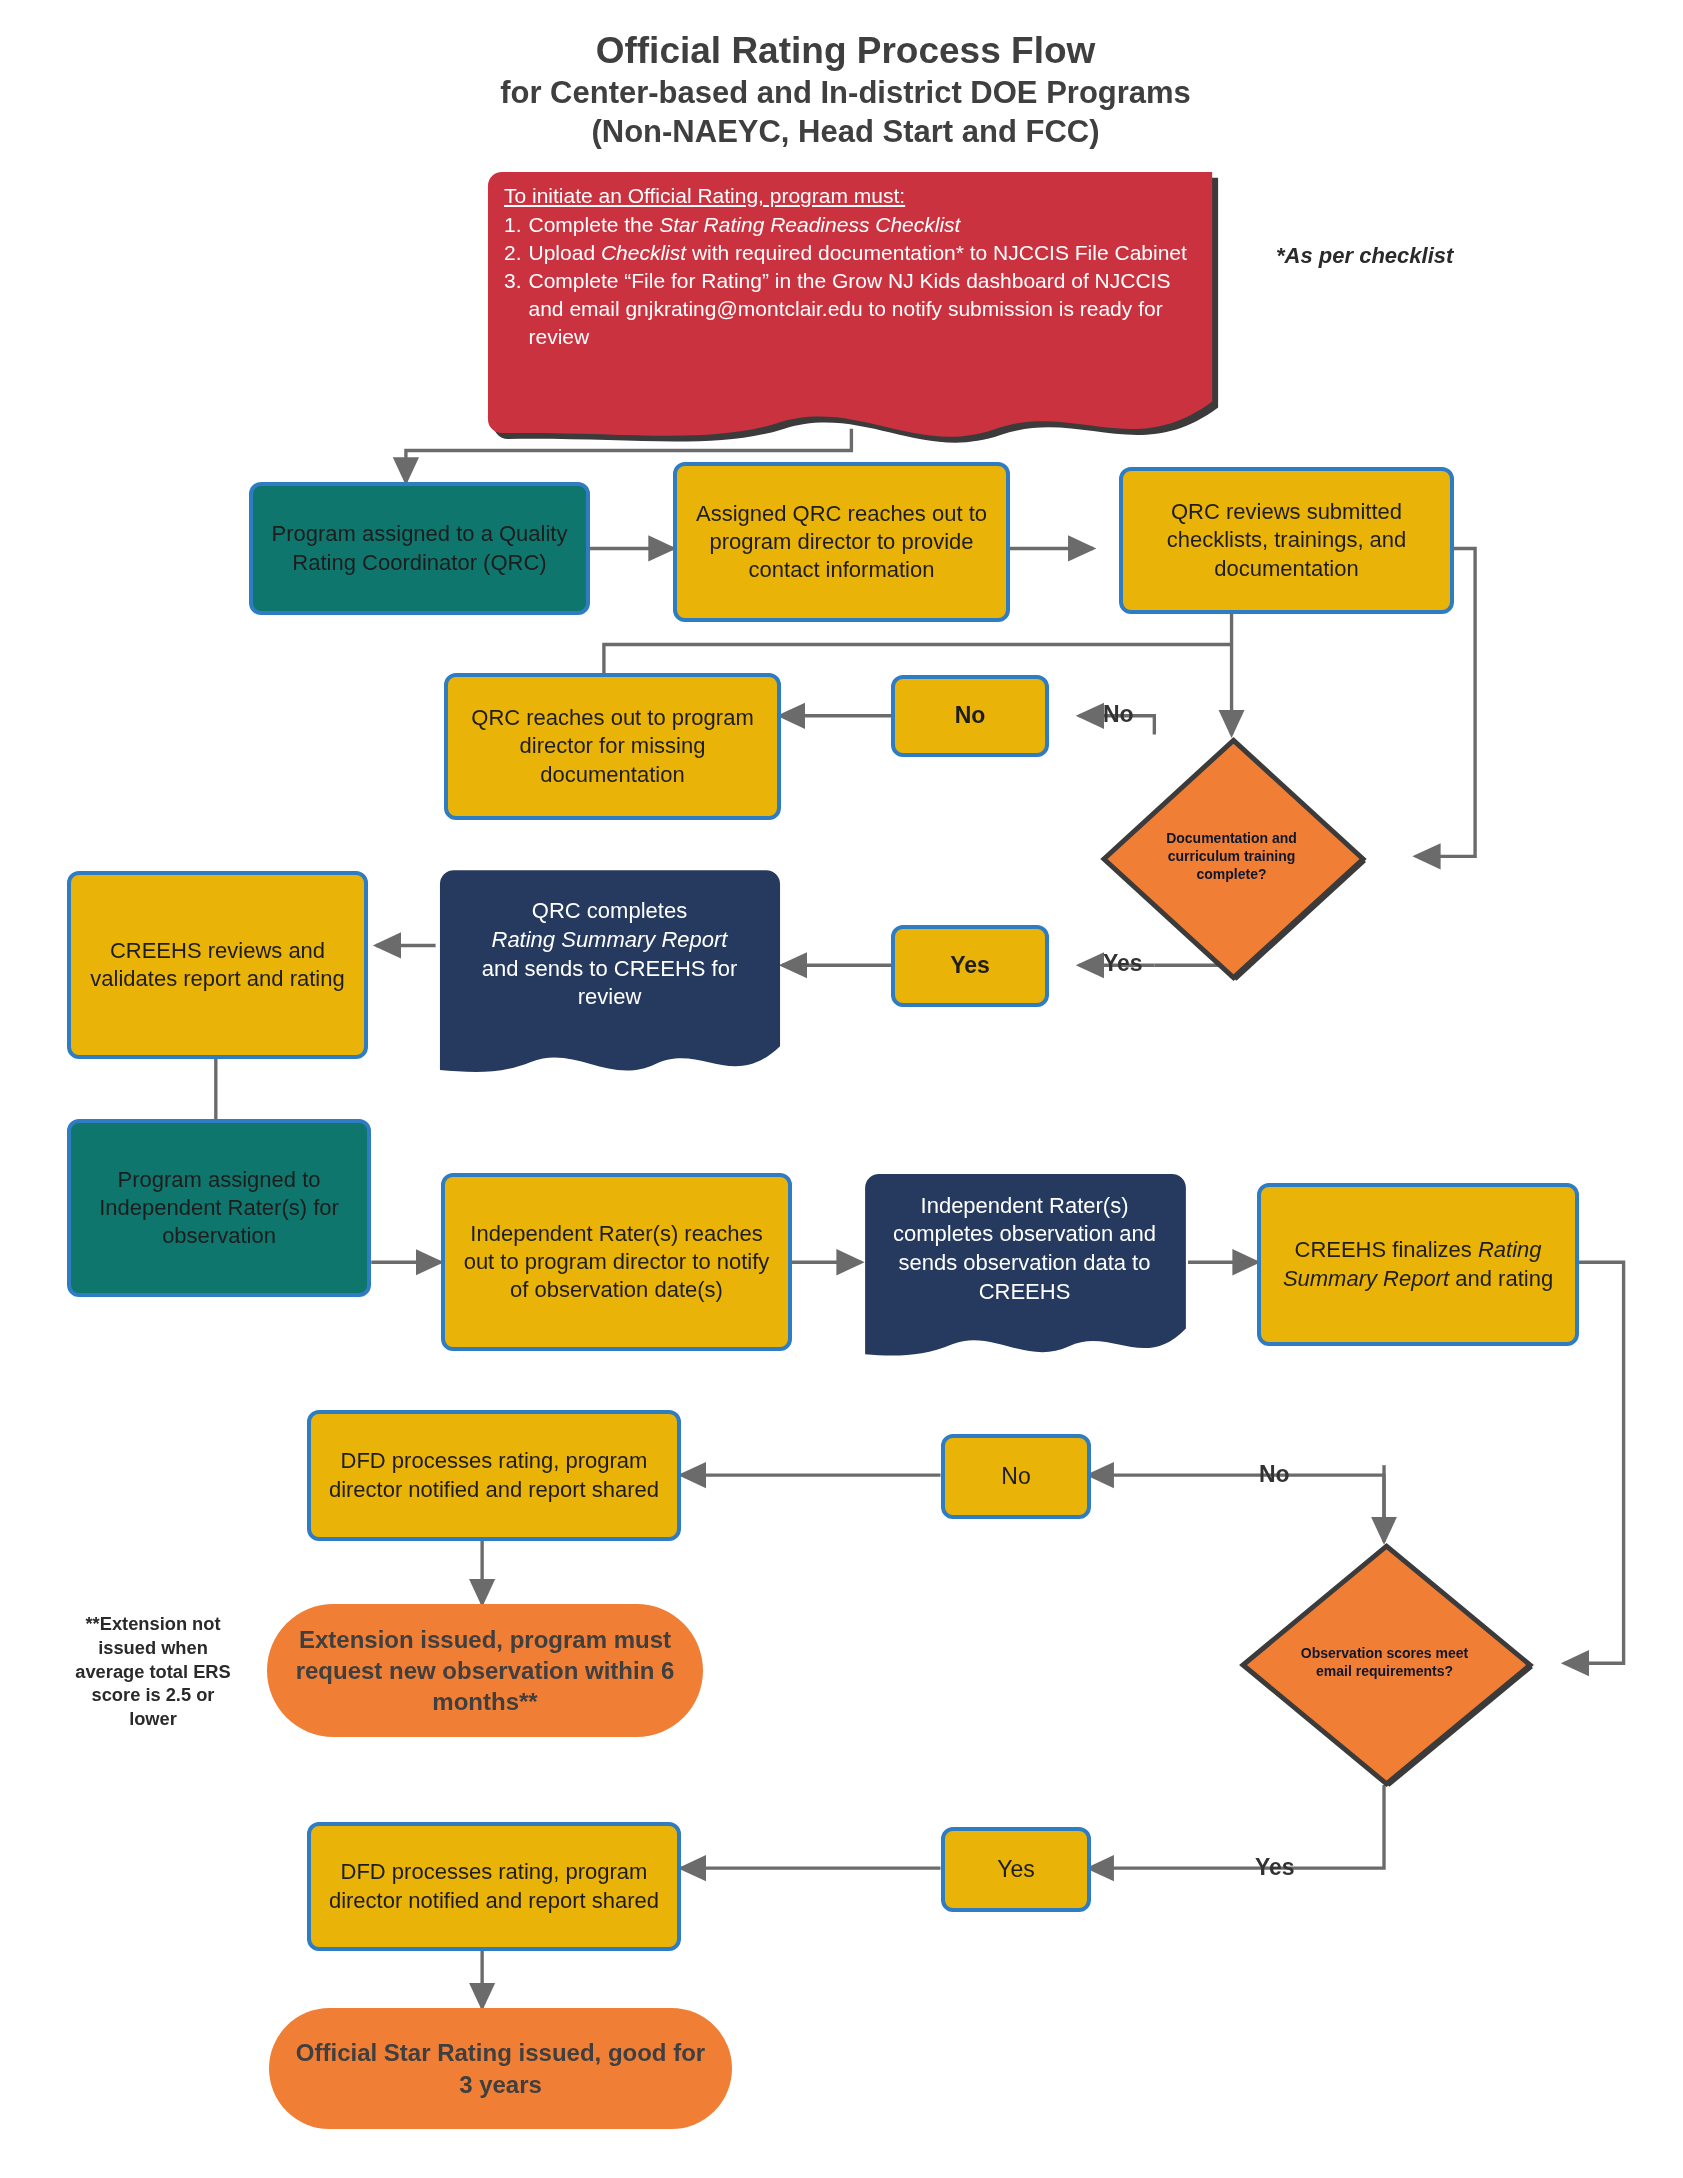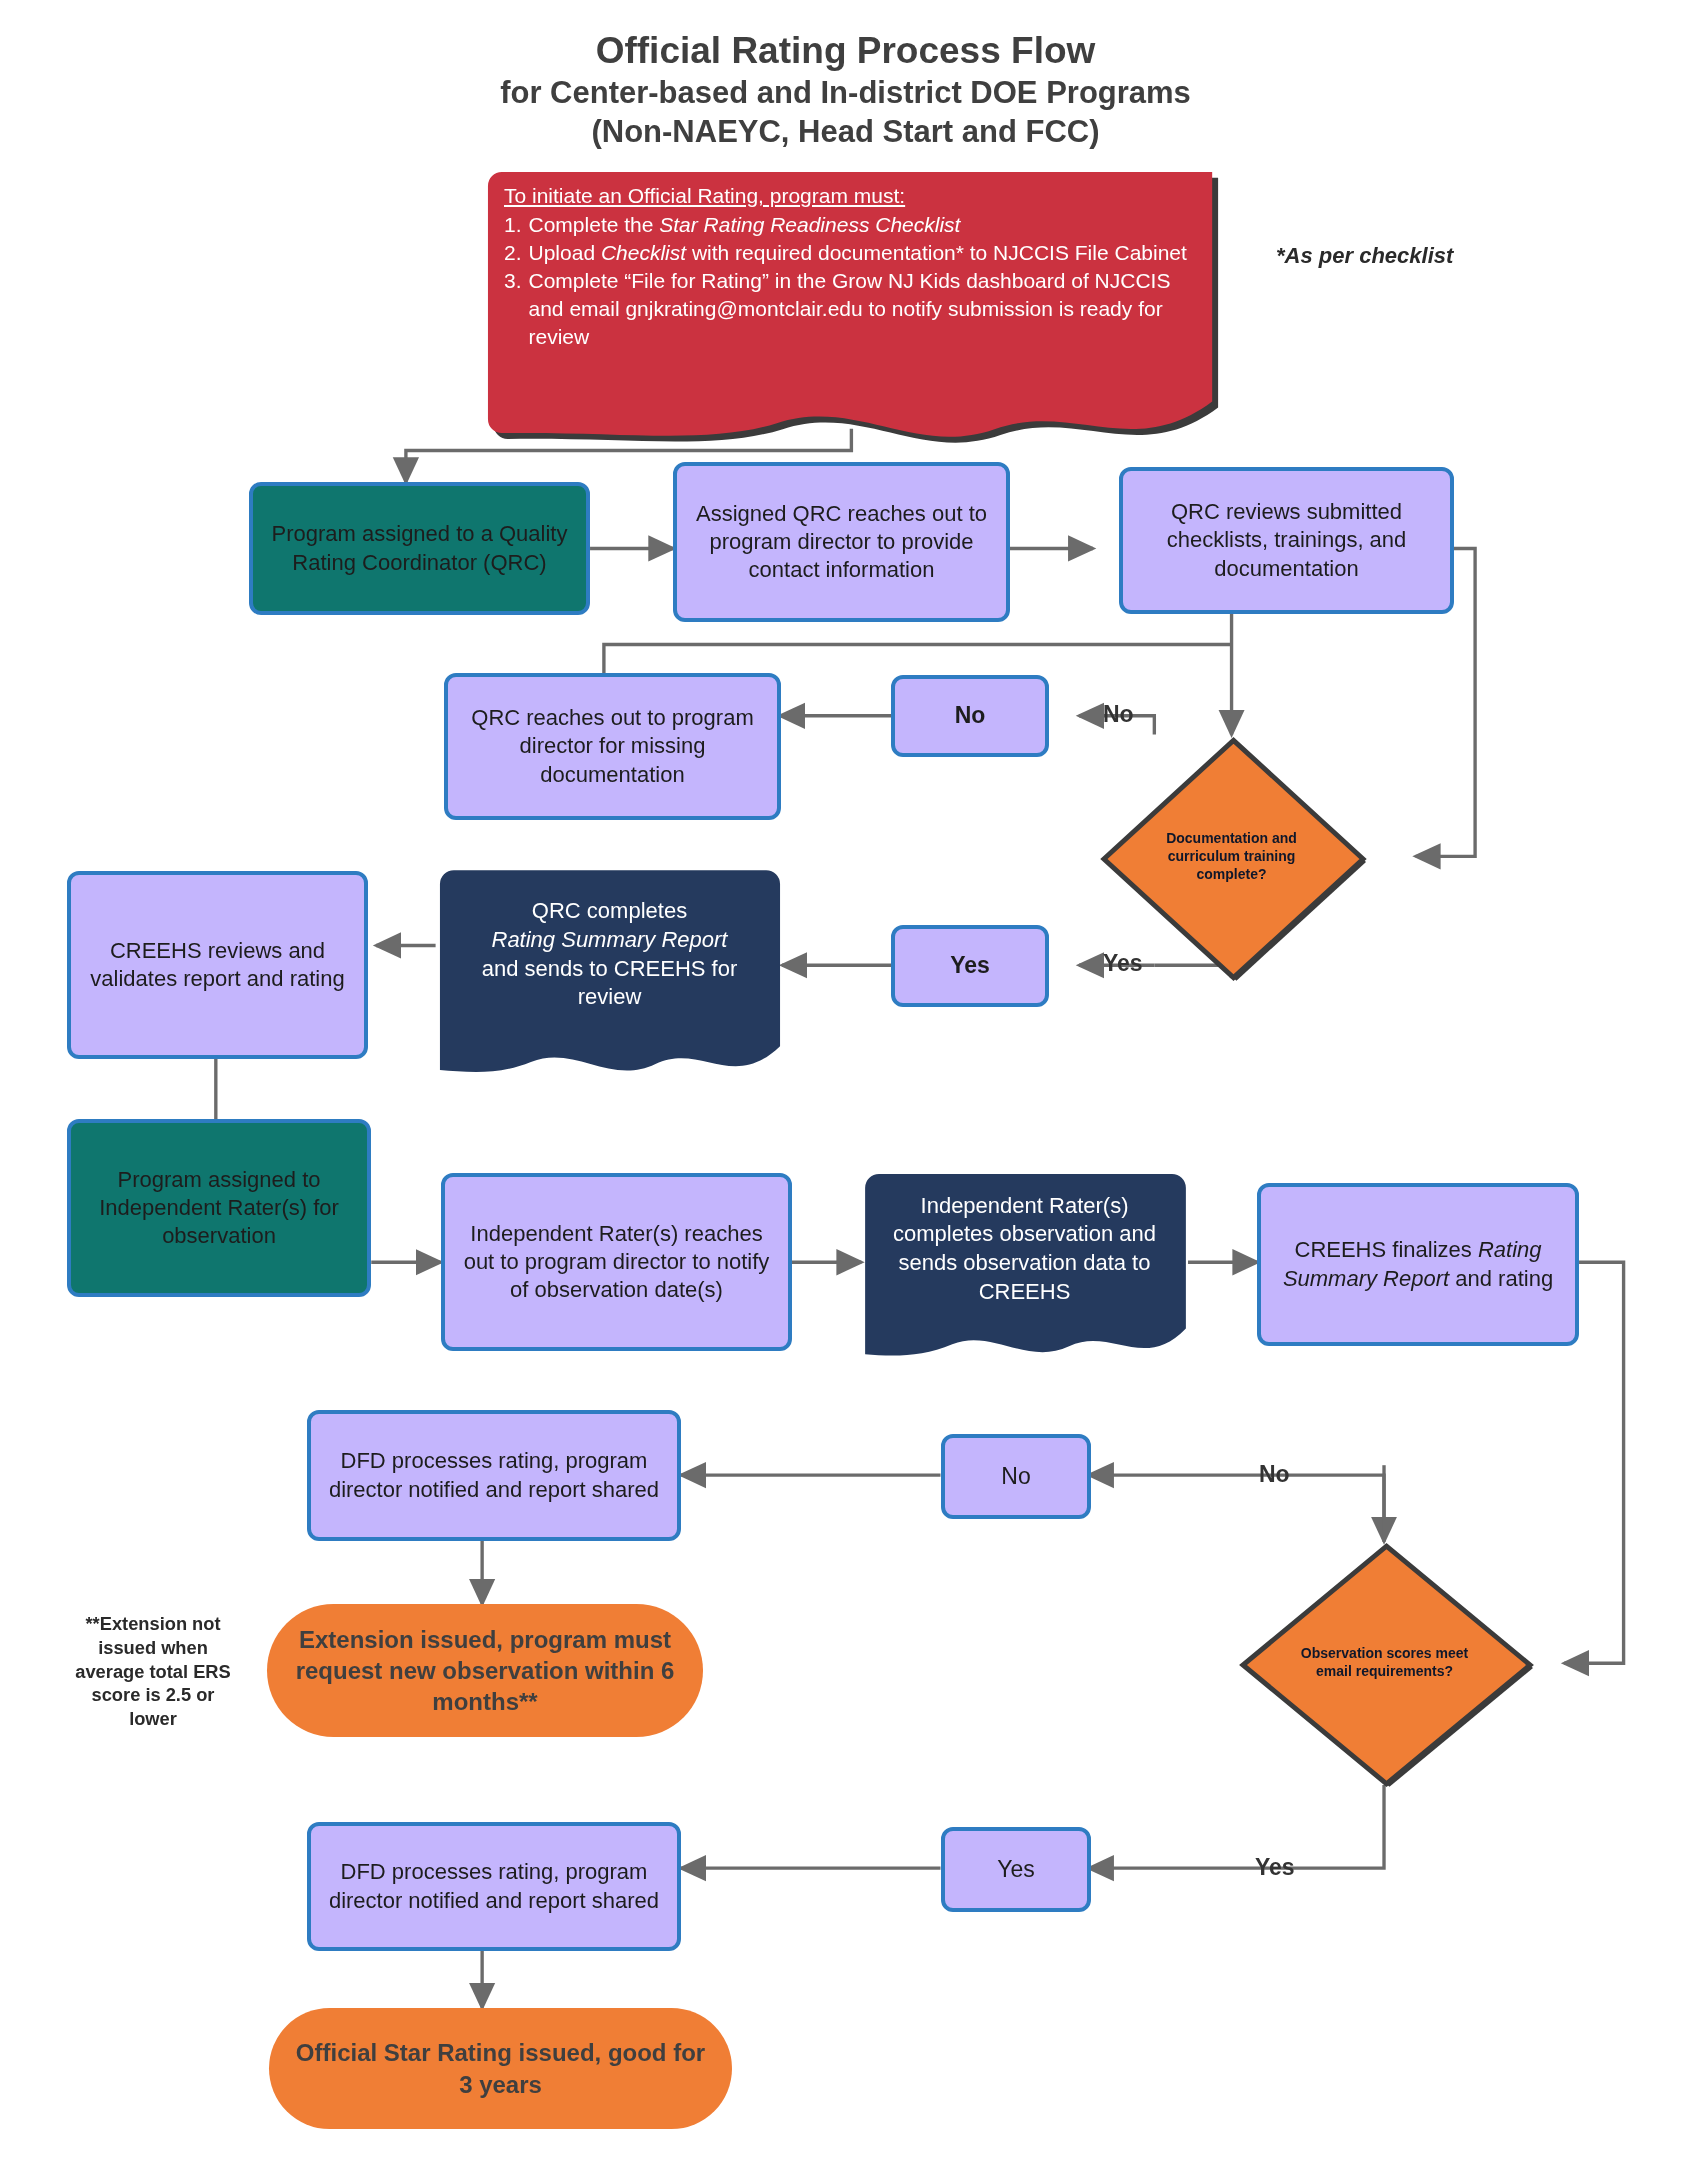--- a/index.html
+++ b/index.html
@@ -18,21 +18,21 @@
   .ribbon{position:absolute;}
   .banner-text{position:absolute;left:22px;top:16px;right:18px;color:#ffffff;font-size:21px;line-height:1.33;}
   .banner-head{text-decoration:underline;display:block;margin-bottom:1px;}
   .banner-list{margin:0;padding:0;list-style:none;}
   .banner-list li{display:flex;gap:7px;margin-bottom:0px;}
   .banner-list li .num{flex:0 0 auto;}
   .banner-list li .txt{flex:1 1 auto;}
   .it{font-style:italic;}
 
   
-  .pbox{border:4px solid #2e7cc2;border-radius:12px;background:#c4b5fd;
+  .pbox{border:4px solid #2e7cc2;border-radius:12px;background:#eab308;
         display:flex;align-items:center;justify-content:center;text-align:center;
         font-size:22px;line-height:1.28;color:#1d1d1d;padding:6px 10px;}
   .pbox.green{background:#0f766e;}
   .pbox.small{font-size:23px;font-weight:bold;}
   .pbox.smallplain{font-size:23px;font-weight:normal;}
 
   
   .navy-text{position:absolute;inset:0;display:flex;align-items:center;justify-content:flex-start;
              text-align:center;color:#ffffff;font-size:22px;line-height:1.3;padding:10px 16px 46px 16px;box-sizing:border-box;}
 

